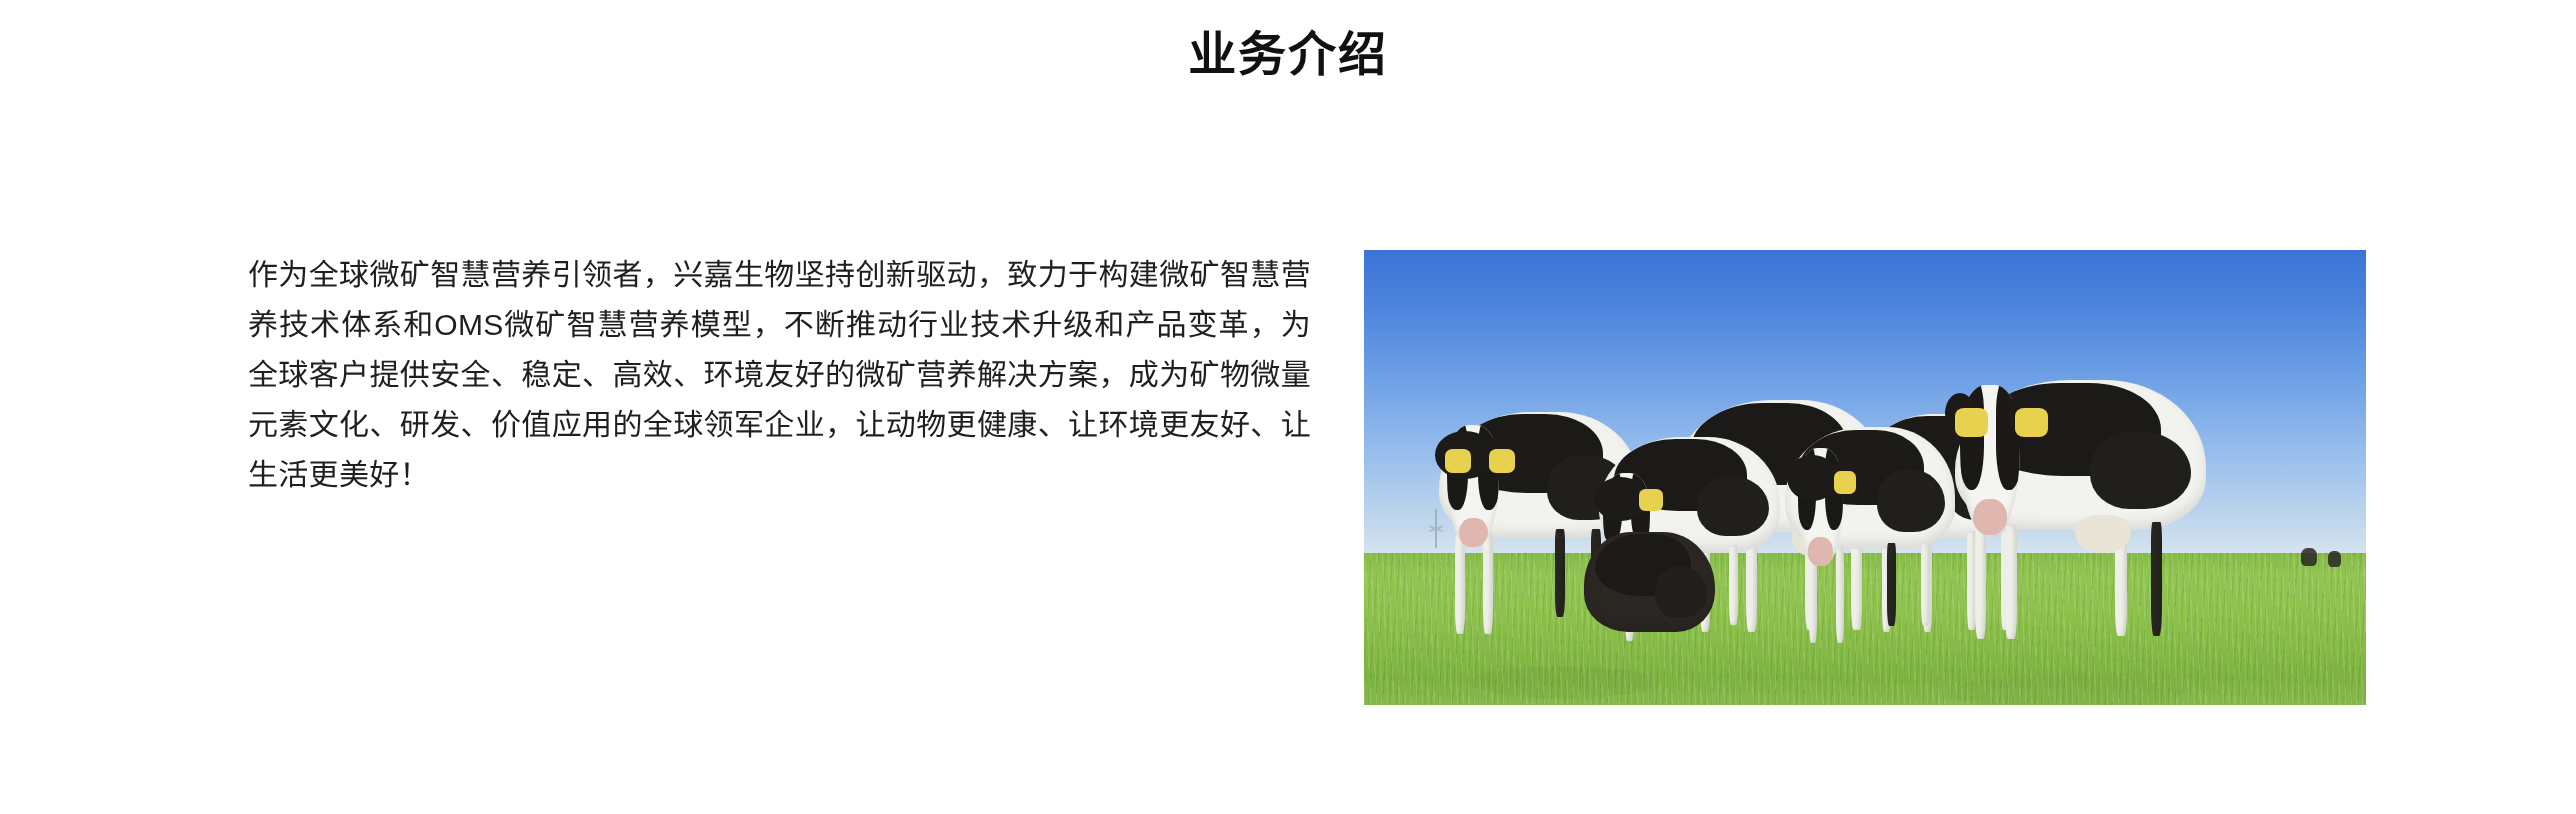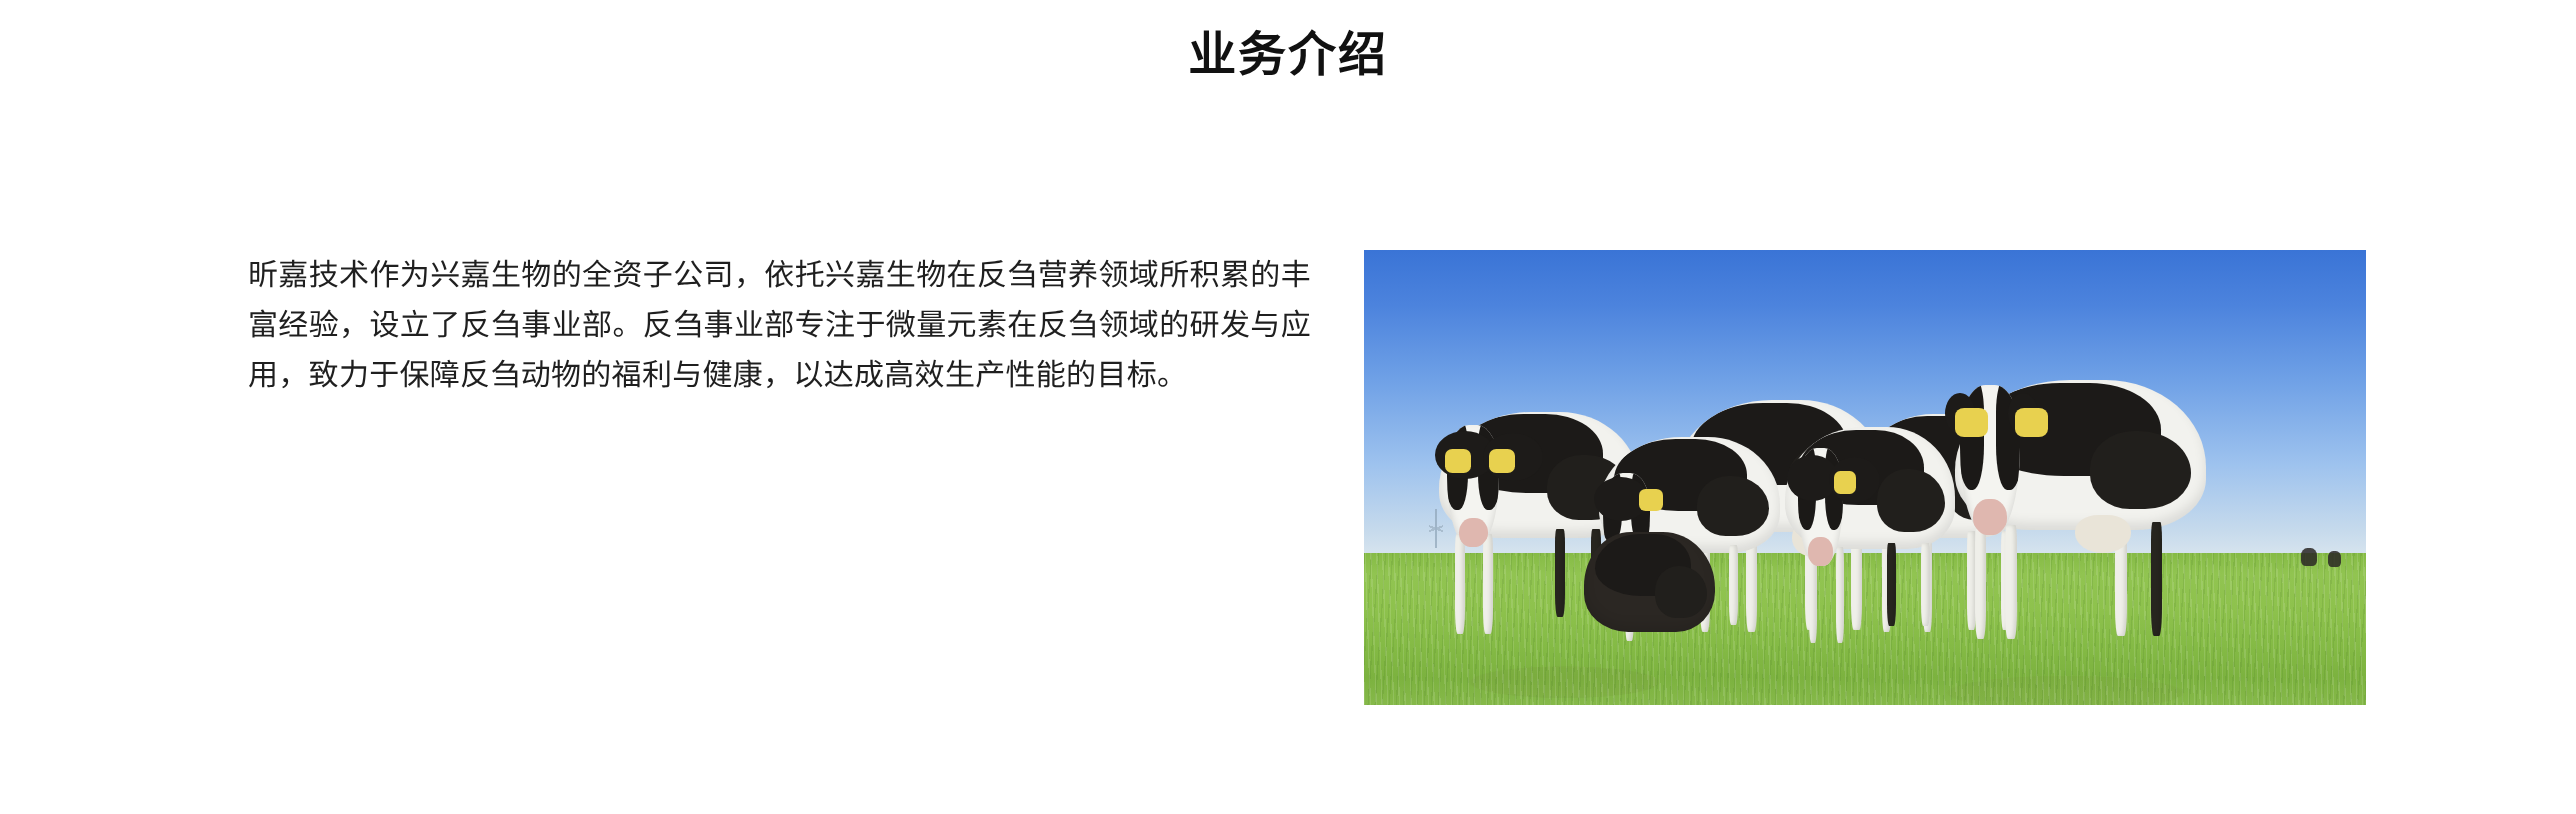--- a/index.html
+++ b/index.html
@@ -250,21 +250,21 @@
   }
 </style>
 <title>业务介绍</title></head>
 <body>
 
 <div class="section-title">业务介绍</div>
 
 <div class="content-row">
 
   <div class="text-col">
-    <p class="para">昕嘉技术作为兴嘉生物的全资子公司，依托兴嘉生物在反刍营养领域所积累的丰富经验，设立了反刍事业部。反刍事业部专注于微量元素在反刍领域的研发与应用，致力于保障反刍动物的福利与健康，以达成高效生产性能的目标。</p>
+    <p class="para">作为全球微矿智慧营养引领者，兴嘉生物坚持创新驱动，致力于构建微矿智慧营养技术体系和OMS微矿智慧营养模型，不断推动行业技术升级和产品变革，为全球客户提供安全、稳定、高效、环境友好的微矿营养解决方案，成为矿物微量元素文化、研发、价值应用的全球领军企业，让动物更健康、让环境更友好、让生活更美好！</p>
   </div>
 
   <div class="image-card">
     <div class="photo">
 
       <div class="sky"></div>
       <div class="pylon"></div>
       <div class="treeline"></div>
       <div class="grass"></div>
 

